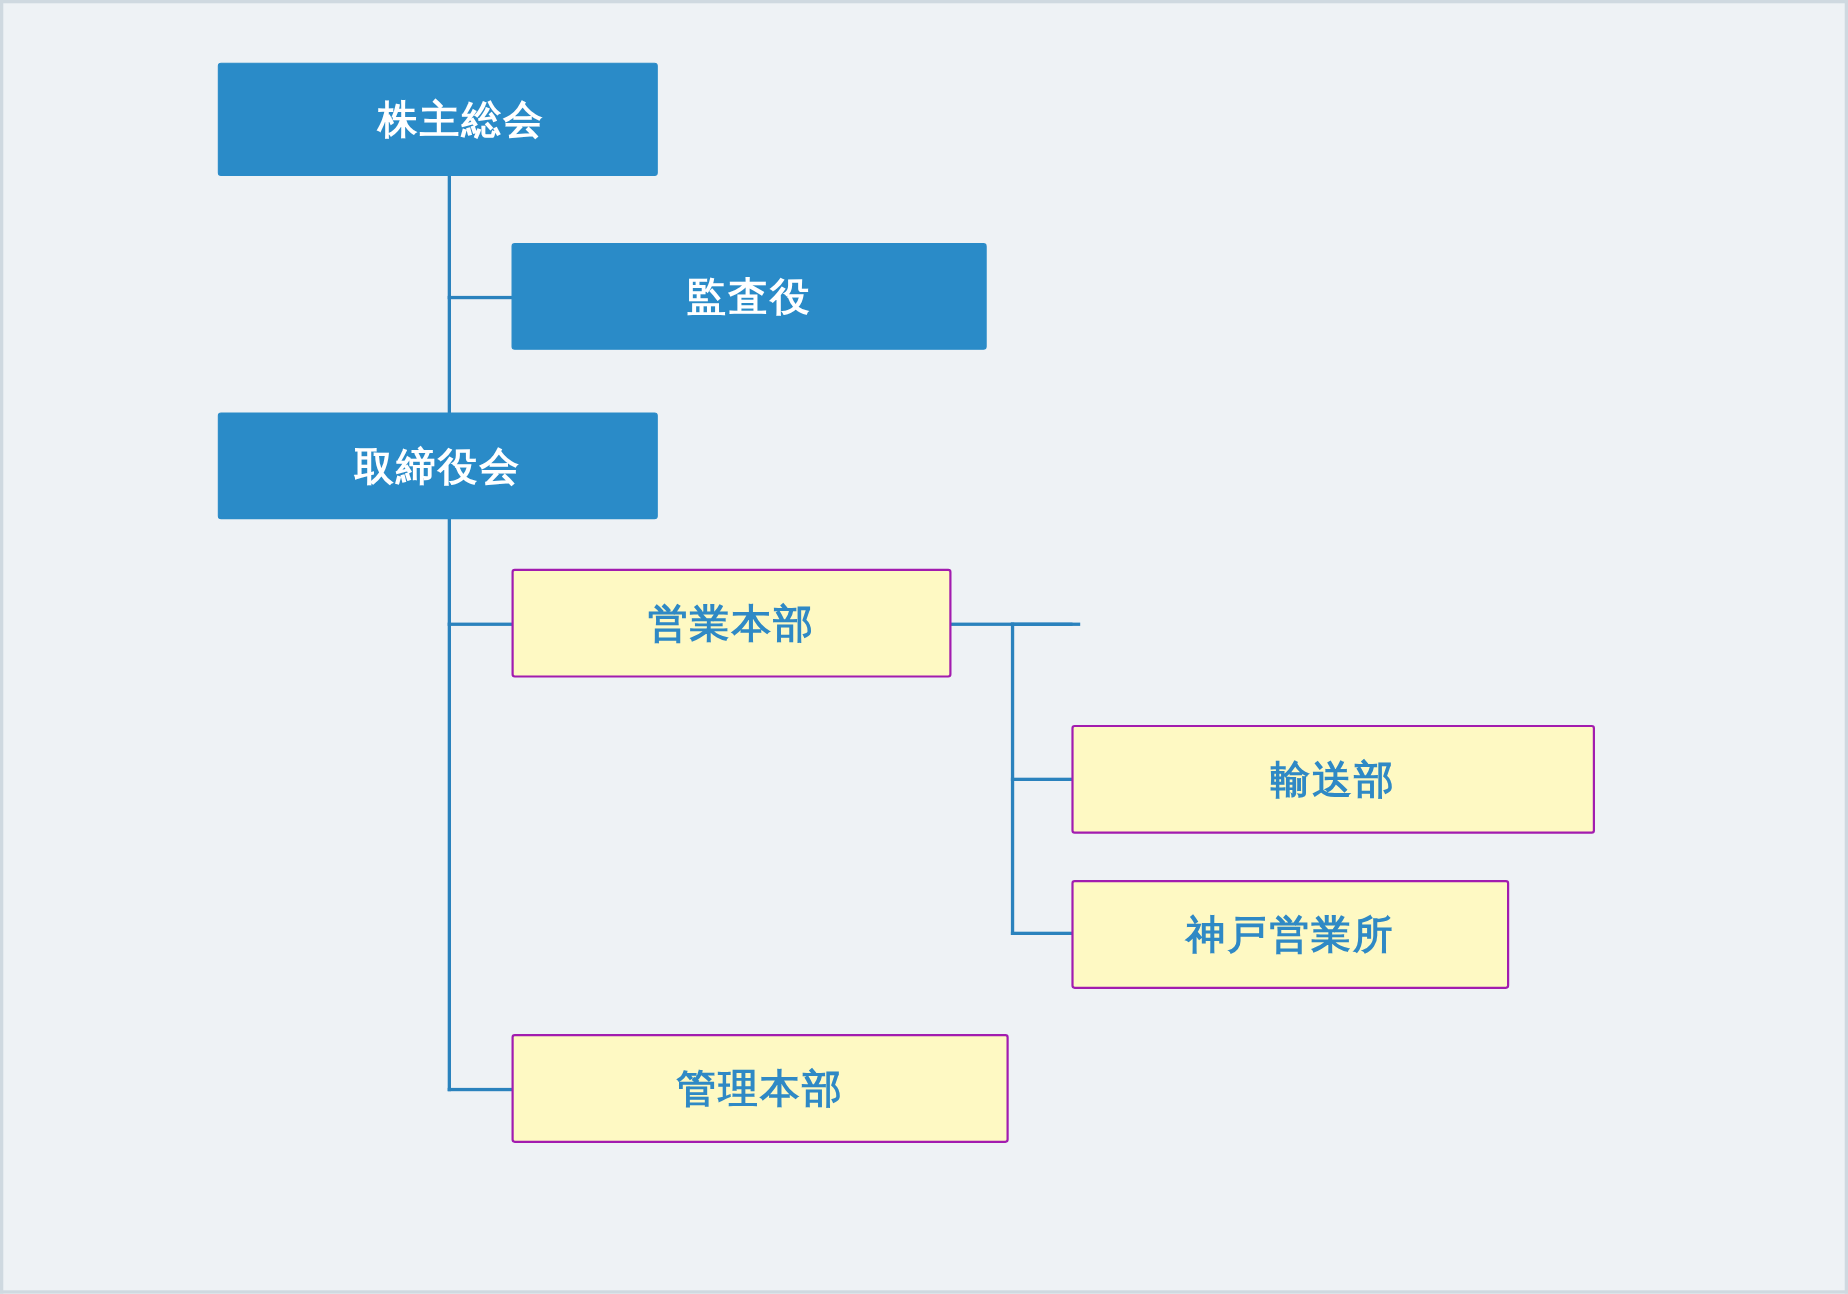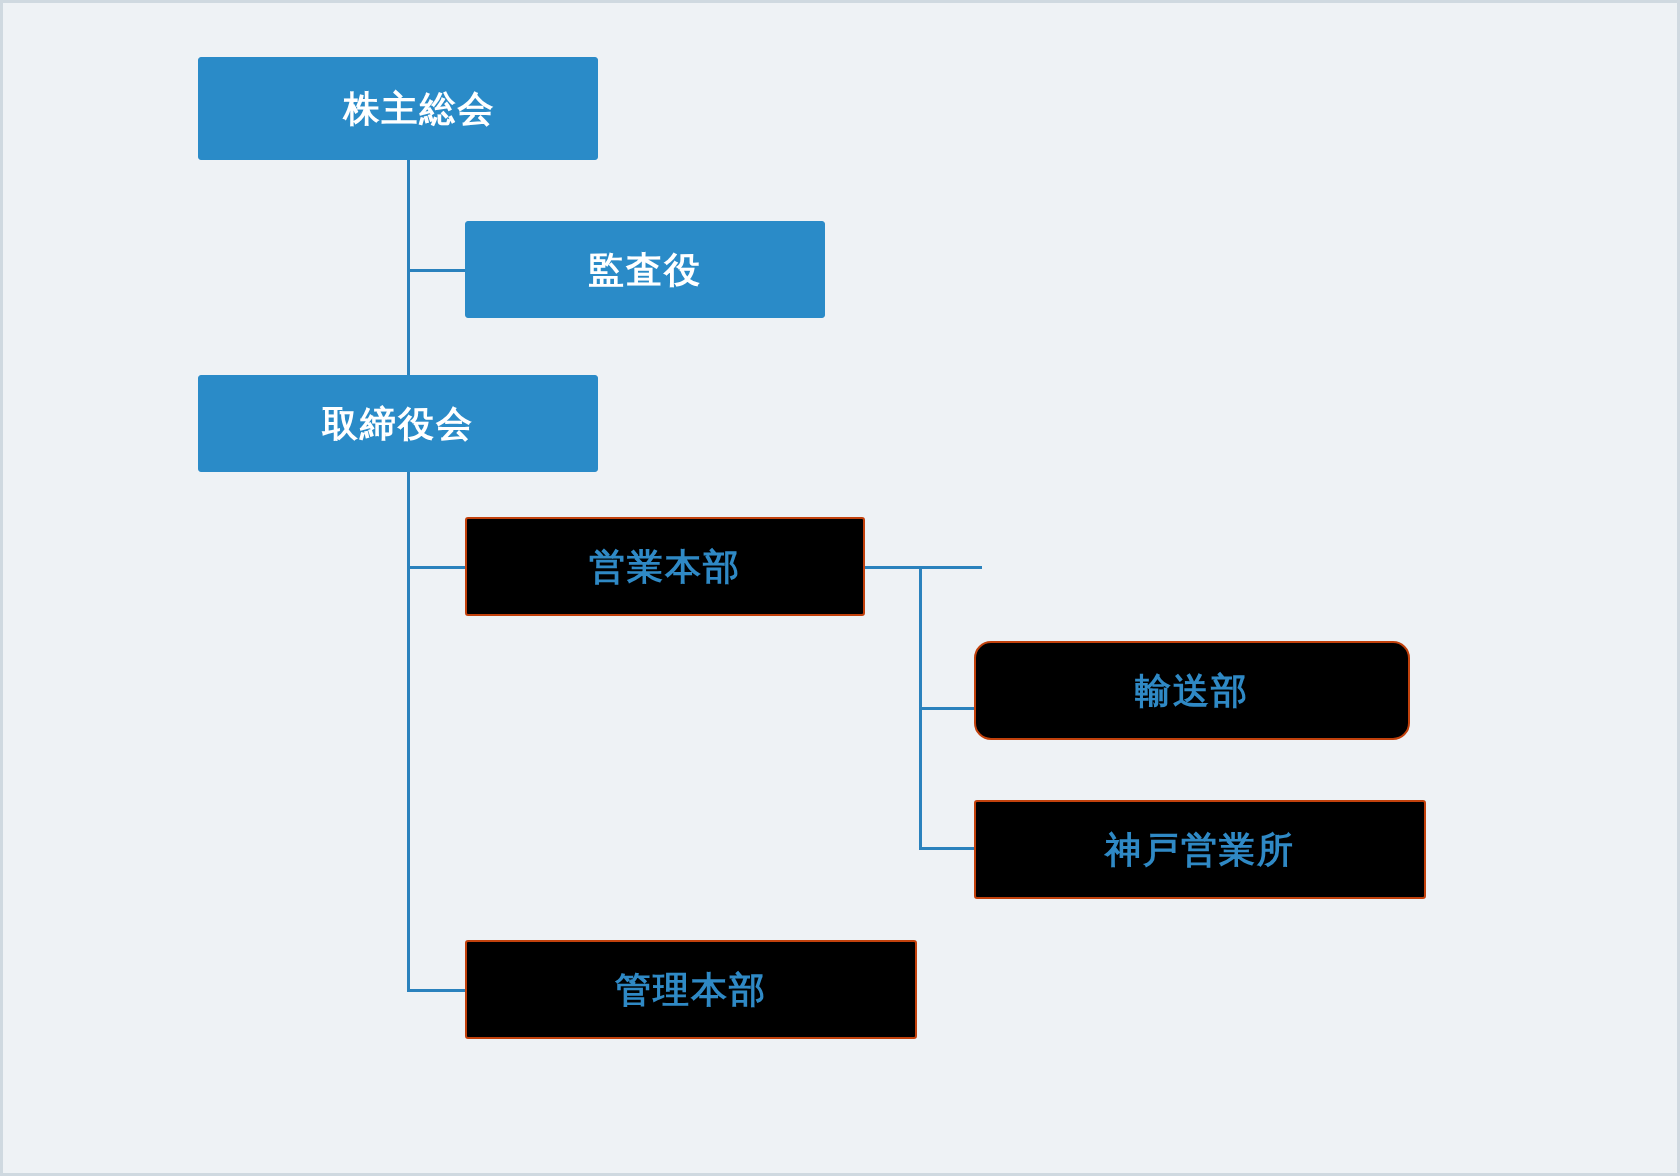--- a/index.html
+++ b/index.html
@@ -46,22 +46,22 @@
     white-space: nowrap;
   }
   .node.filled {
     background: #2a8bc8;
     border: 1px solid #2a8bc8;
   }
   .node.filled .node-label {
     color: #ffffff;
   }
   .node.outlined {
-    background: #000000;
-    border: 2px solid #c2410c;
+    background: #fef9c3;
+    border: 2px solid #a21caf;
   }
   .node.outlined .node-label {
     color: #2f89c5;
   }
 
   .connector {
     position: absolute;
     background: #2a82bd;
     z-index: 1;
   }
@@ -93,38 +93,38 @@
   <div class="connector h" style="left:919px; top:566px; width:56px;"></div>
 
   <div class="connector h" style="left:919px; top:707px; width:56px;"></div>
 
   <div class="connector h" style="left:919px; top:847px; width:56px;"></div>
 
   <div class="node filled" style="left:198px; top:57px; width:400px; height:103px;padding-left:43px;">
     <span class="node-label">株主総会</span>
   </div>
 
-  <div class="node filled" style="left:465px; top:221px; width:360px; height:97px;">
+  <div class="node filled" style="left:465px; top:221px; width:432px; height:97px;">
     <span class="node-label">監査役</span>
   </div>
 
   <div class="node filled" style="left:198px; top:375px; width:400px; height:97px;">
     <span class="node-label">取締役会</span>
   </div>
 
   <div class="node outlined" style="left:465px; top:517px; width:400px; height:99px;">
     <span class="node-label">営業本部</span>
   </div>
 
 
-  <div class="node outlined" style="left:974px; top:641px; width:436px; height:99px;border-radius:17px;">
+  <div class="node outlined" style="left:974px; top:659px; width:476px; height:99px;">
     <span class="node-label">輸送部</span>
   </div>
 
-  <div class="node outlined" style="left:974px; top:800px; width:452px; height:99px;">
+  <div class="node outlined" style="left:974px; top:800px; width:398px; height:99px;">
     <span class="node-label">神戸営業所</span>
   </div>
 
   <div class="node outlined" style="left:465px; top:940px; width:452px; height:99px;">
     <span class="node-label">管理本部</span>
   </div>
 
 </div>
 
 </body></html>

